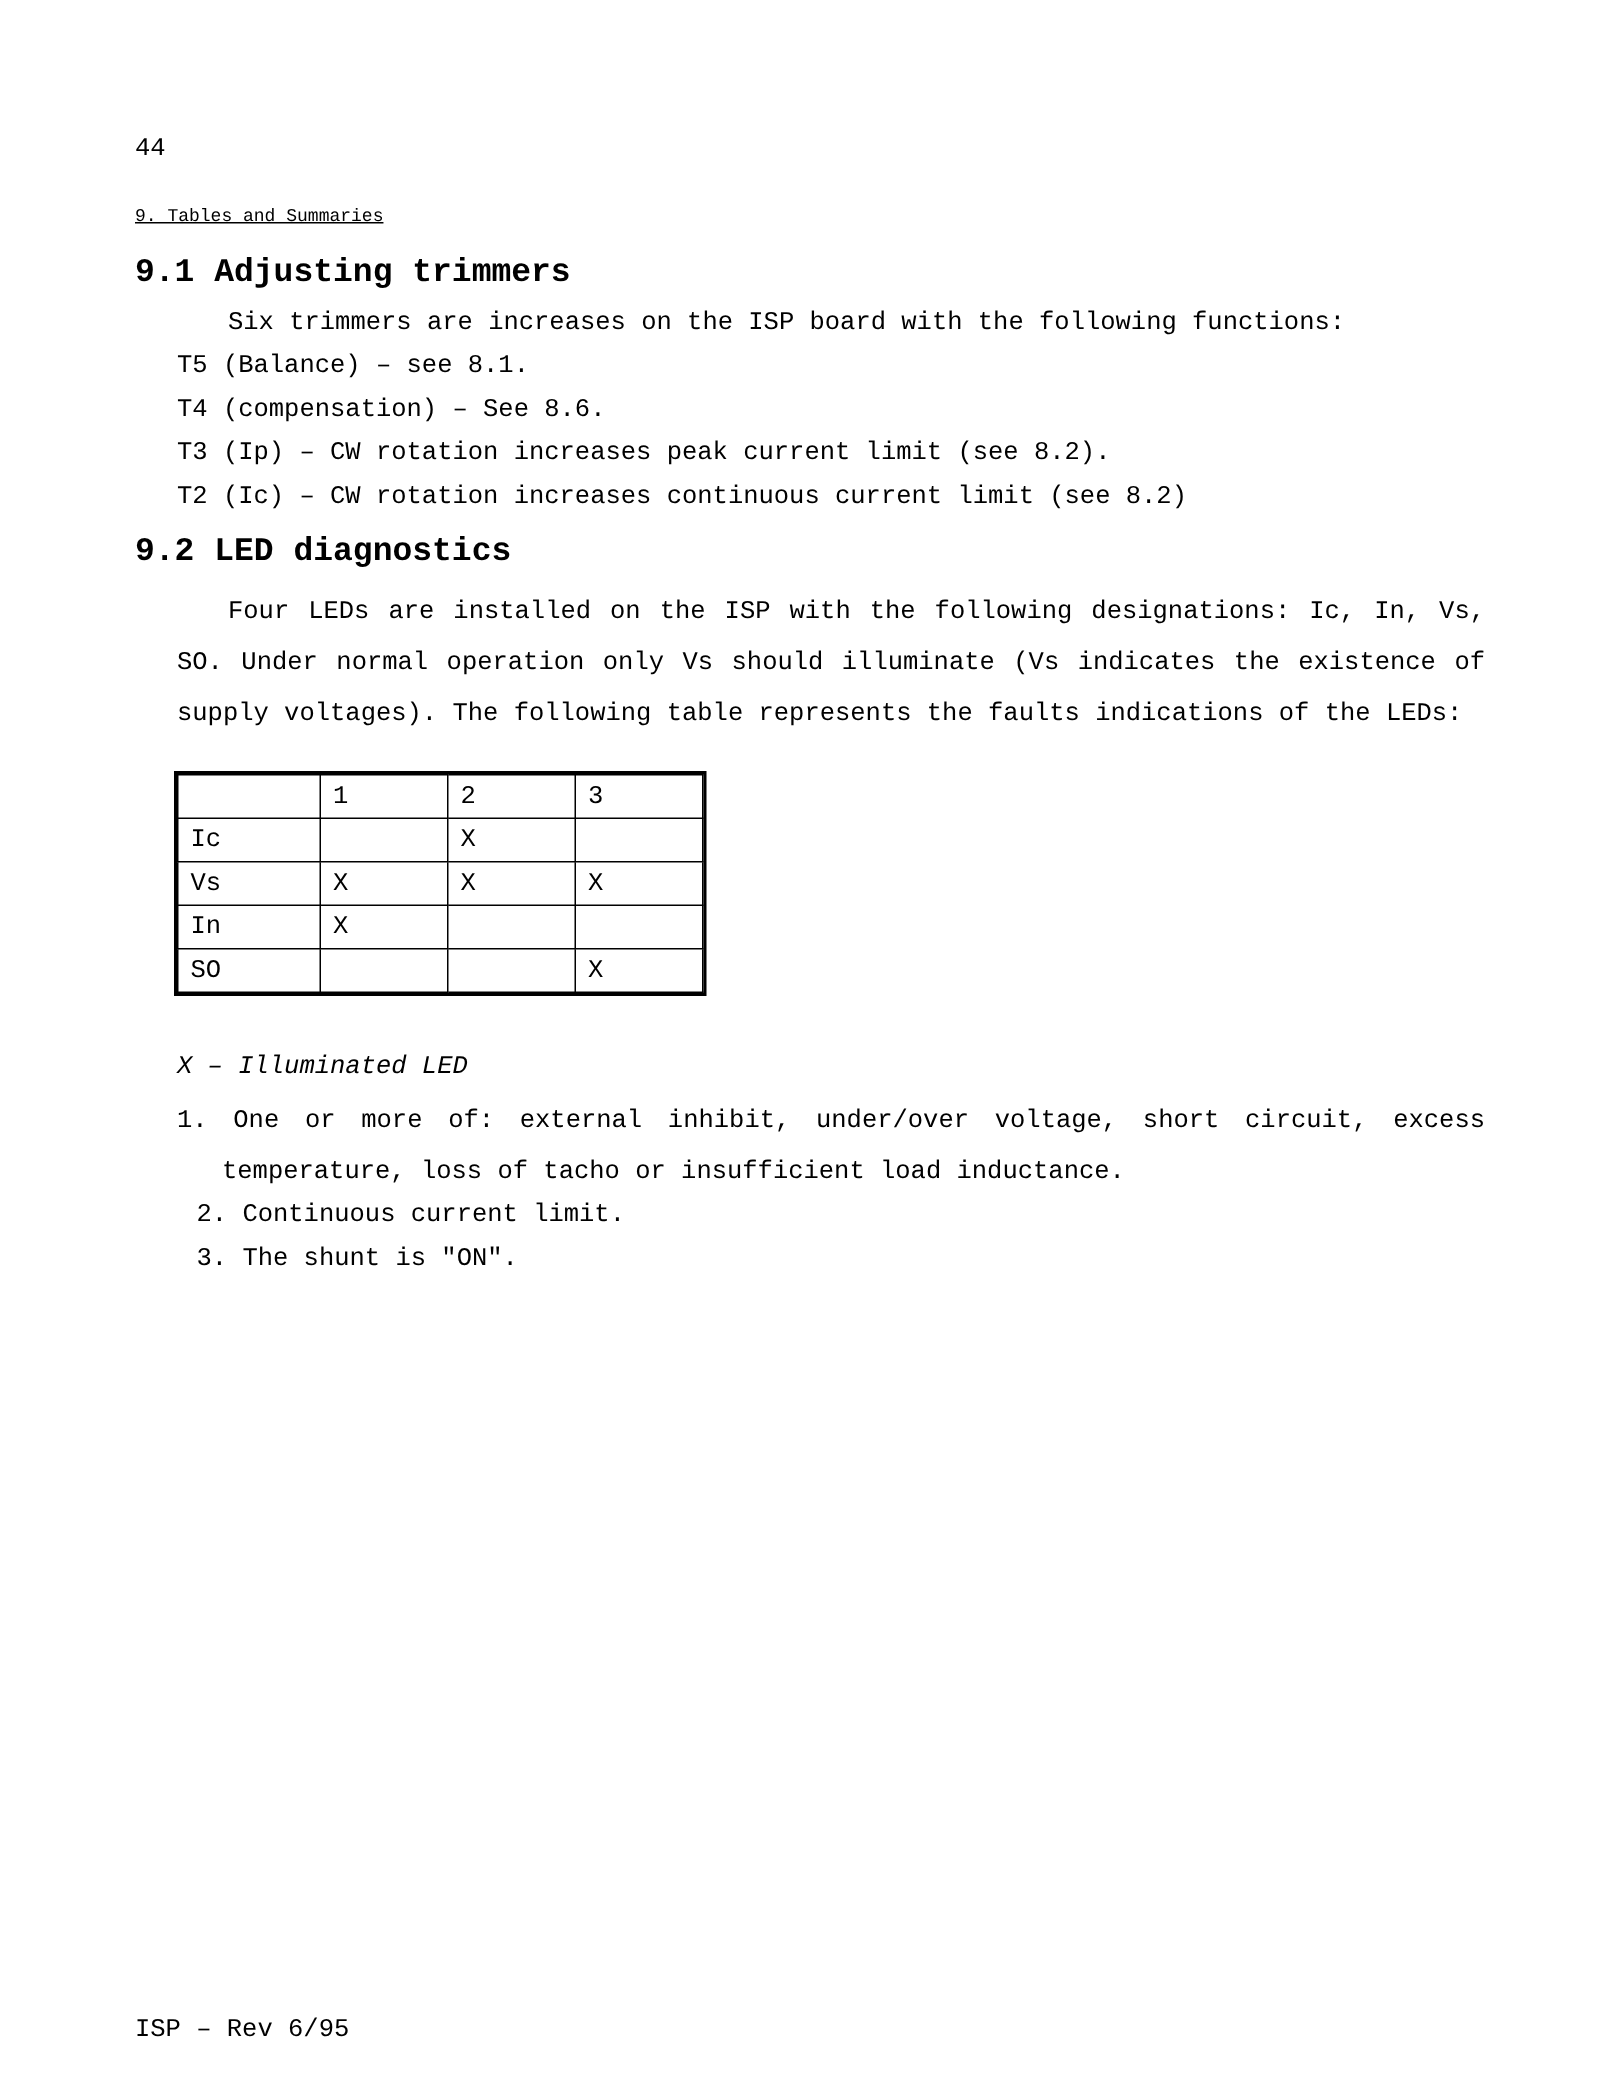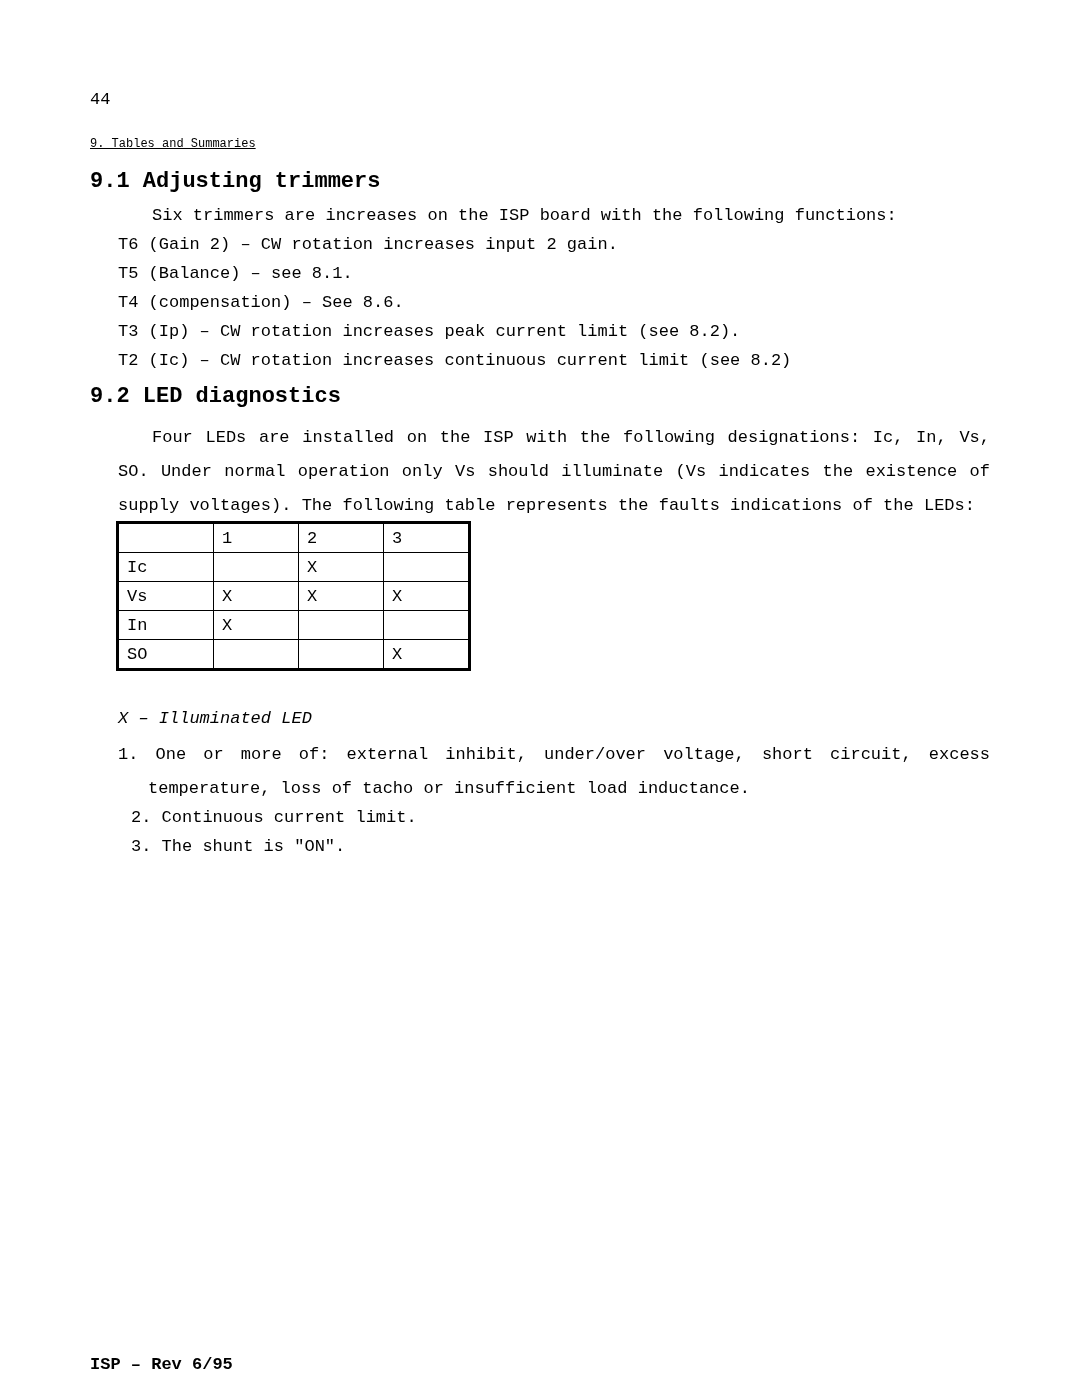--- a/index.html
+++ b/index.html
@@ -40,20 +40,21 @@
   }
   .trimmer {
     margin-left: 28px;
     margin-bottom: 10px;
   }
   .para92 {
     margin-left: 28px;
     text-align: justify;
     text-indent: 34px;
     line-height: 2.0;
+    margin-bottom: 22px;
   }
   table.led {
     border-collapse: collapse;
     margin-left: 28px;
     margin-bottom: 40px;
   }
   table.led th, table.led td {
     border: 1px solid #000;
     padding: 3px 8px 3px 8px;
     font-family: "Courier New", Courier, monospace;
@@ -81,39 +82,37 @@
     line-height: 2.0;
     margin-bottom: 2px;
   }
   .note {
     margin-left: 41px;
     margin-bottom: 10px;
   }
   .footer {
     position: absolute;
     left: 90px;
-    bottom: 23px;
+    bottom: 34px;
     font-size: 17px;
-    font-weight: bold;
   }
 </style>
 </head>
 <body>
 
 <div class="page">
 
   <div class="pagenum">44</div>
 
   <div class="h1">9.  Tables and Summaries</div>
 
   <div class="h2">9.1  Adjusting trimmers</div>
 
   <div class="intro">Six trimmers are increases on the ISP board with the following functions:</div>
 
-  <div class="trimmer">T6 (Gain 2) – CW rotation increases input 2 gain.</div>
   <div class="trimmer">T5 (Balance) – see 8.1.</div>
   <div class="trimmer">T4 (compensation) – See 8.6.</div>
   <div class="trimmer">T3 (Ip) – CW rotation increases peak current limit (see 8.2).</div>
   <div class="trimmer">T2 (Ic) – CW rotation increases continuous current limit (see 8.2)</div>
 
   <div class="h2" style="margin-top:14px;">9.2  LED diagnostics</div>
 
   <div class="para92">Four LEDs are installed on the ISP with the following designations: Ic, In, Vs, SO. Under normal operation only Vs should illuminate (Vs indicates the existence of supply voltages). The following table represents the faults indications of the LEDs:</div>
 
   <table class="led">

